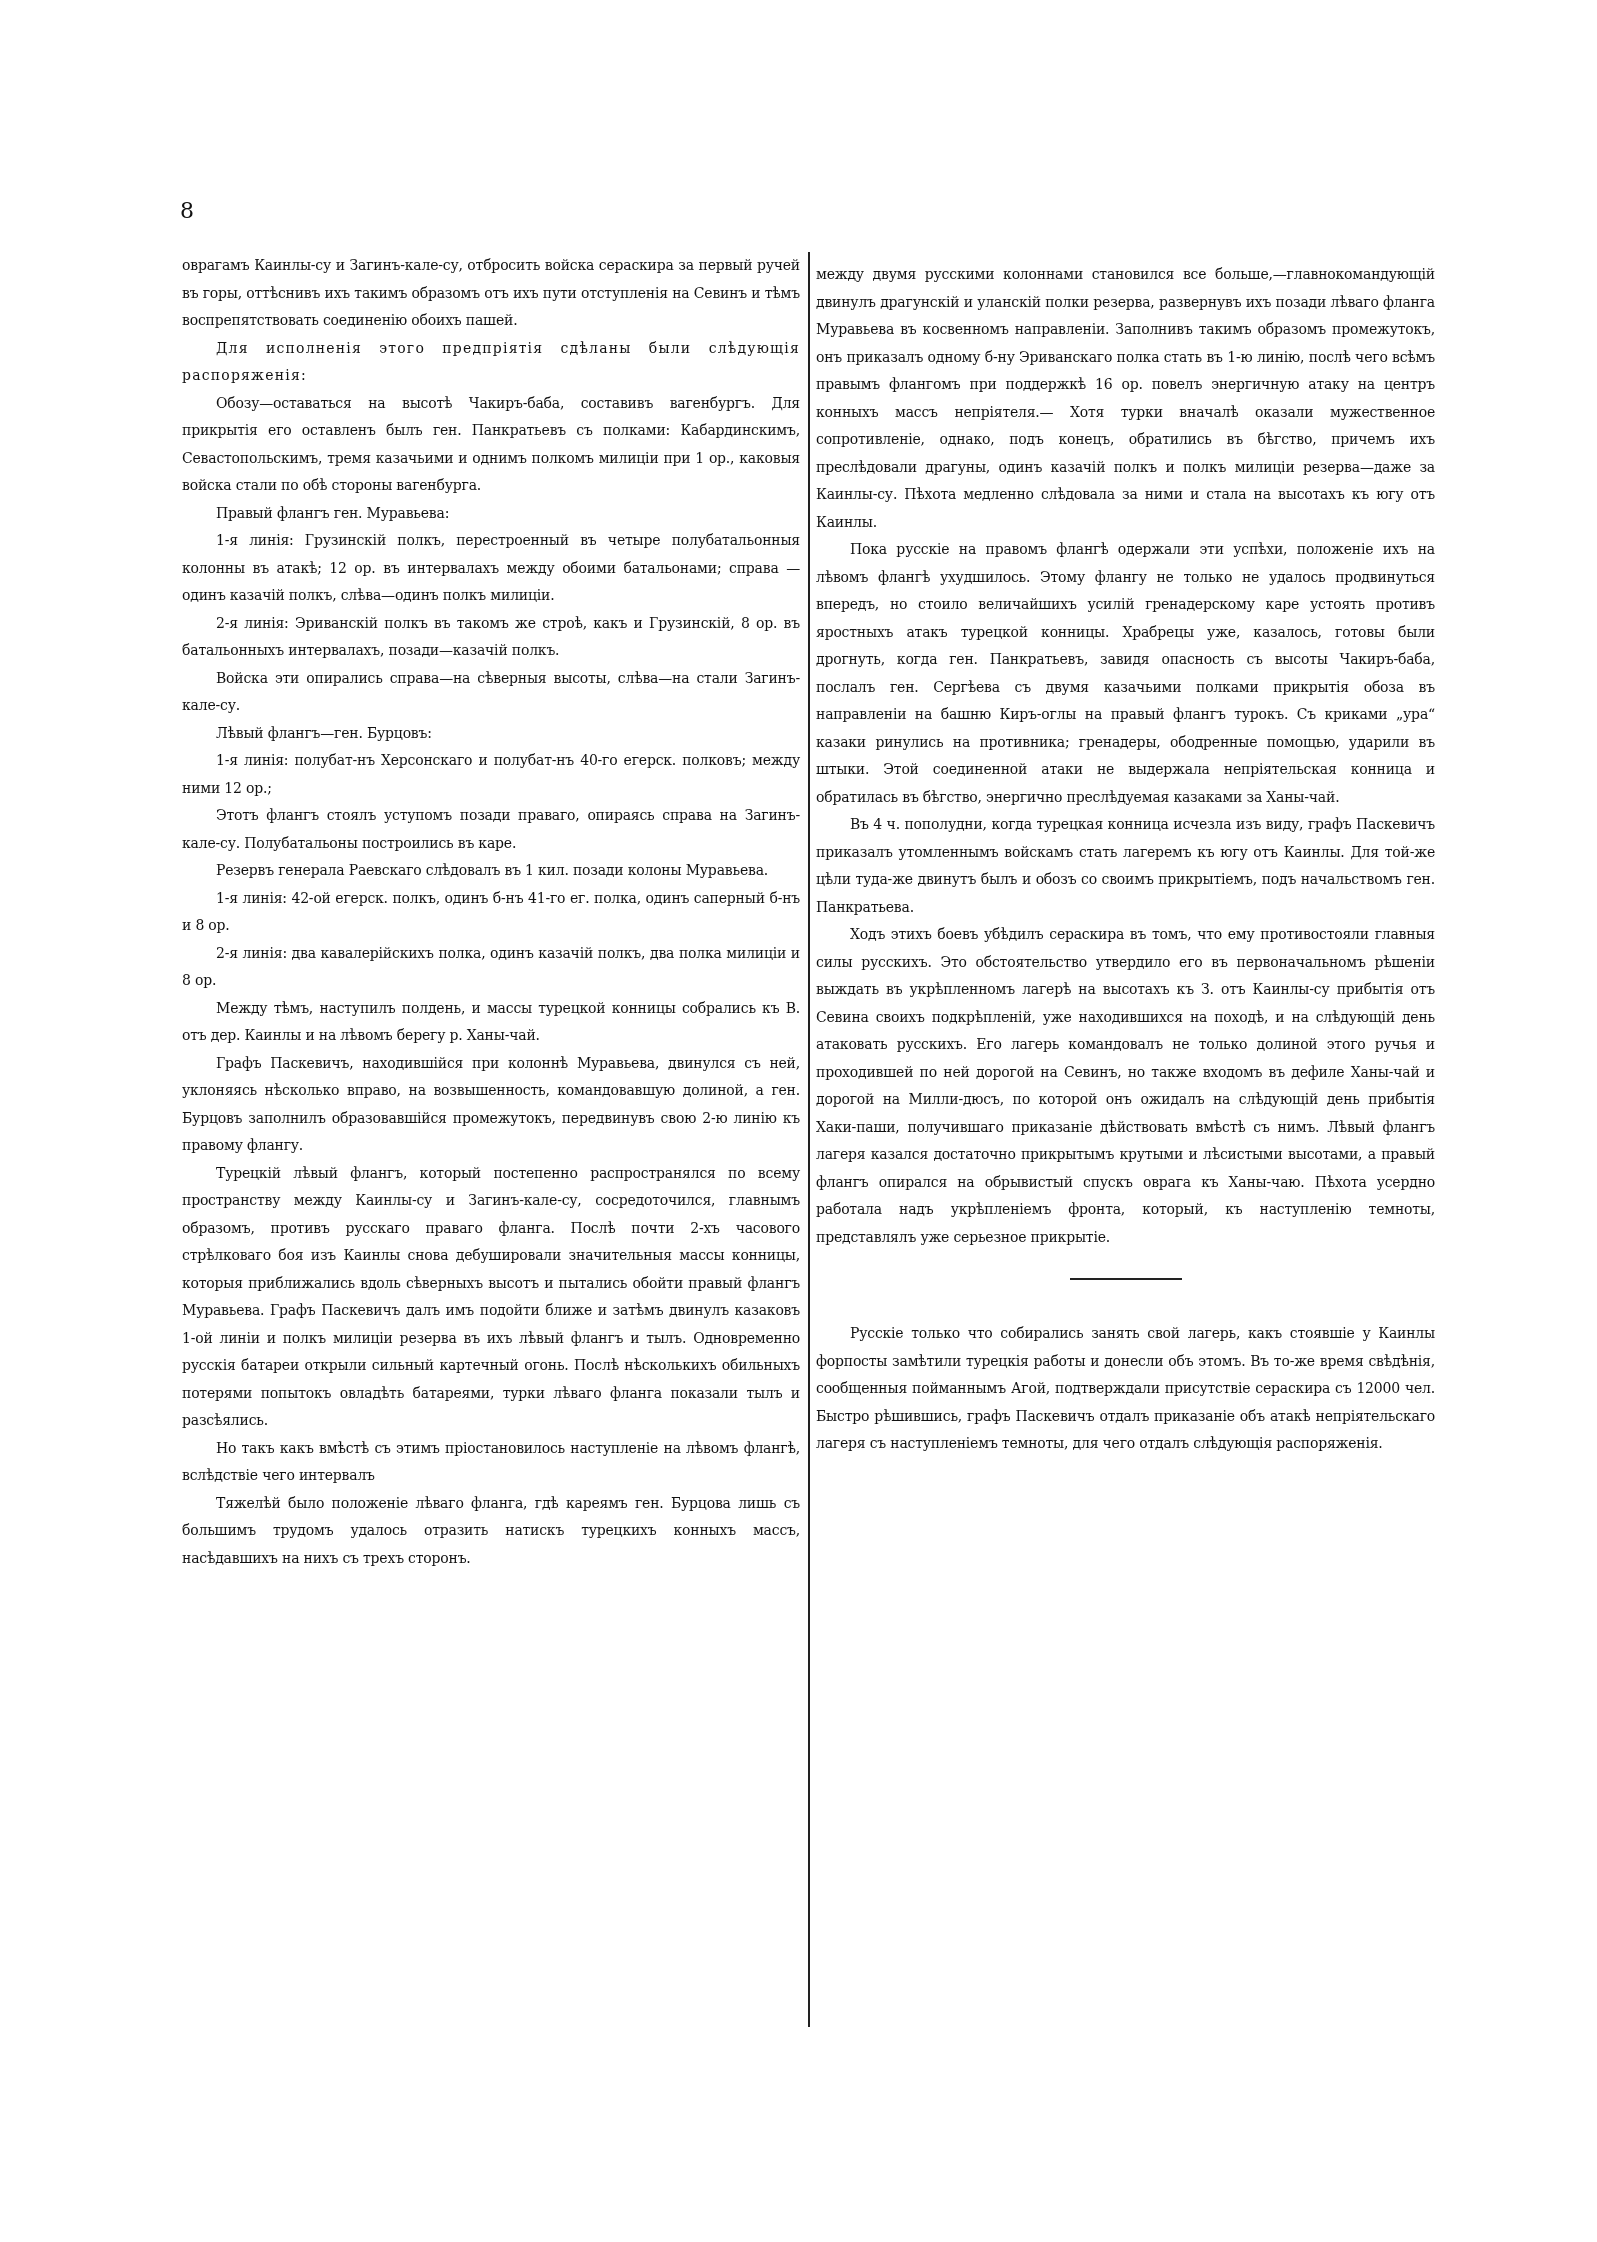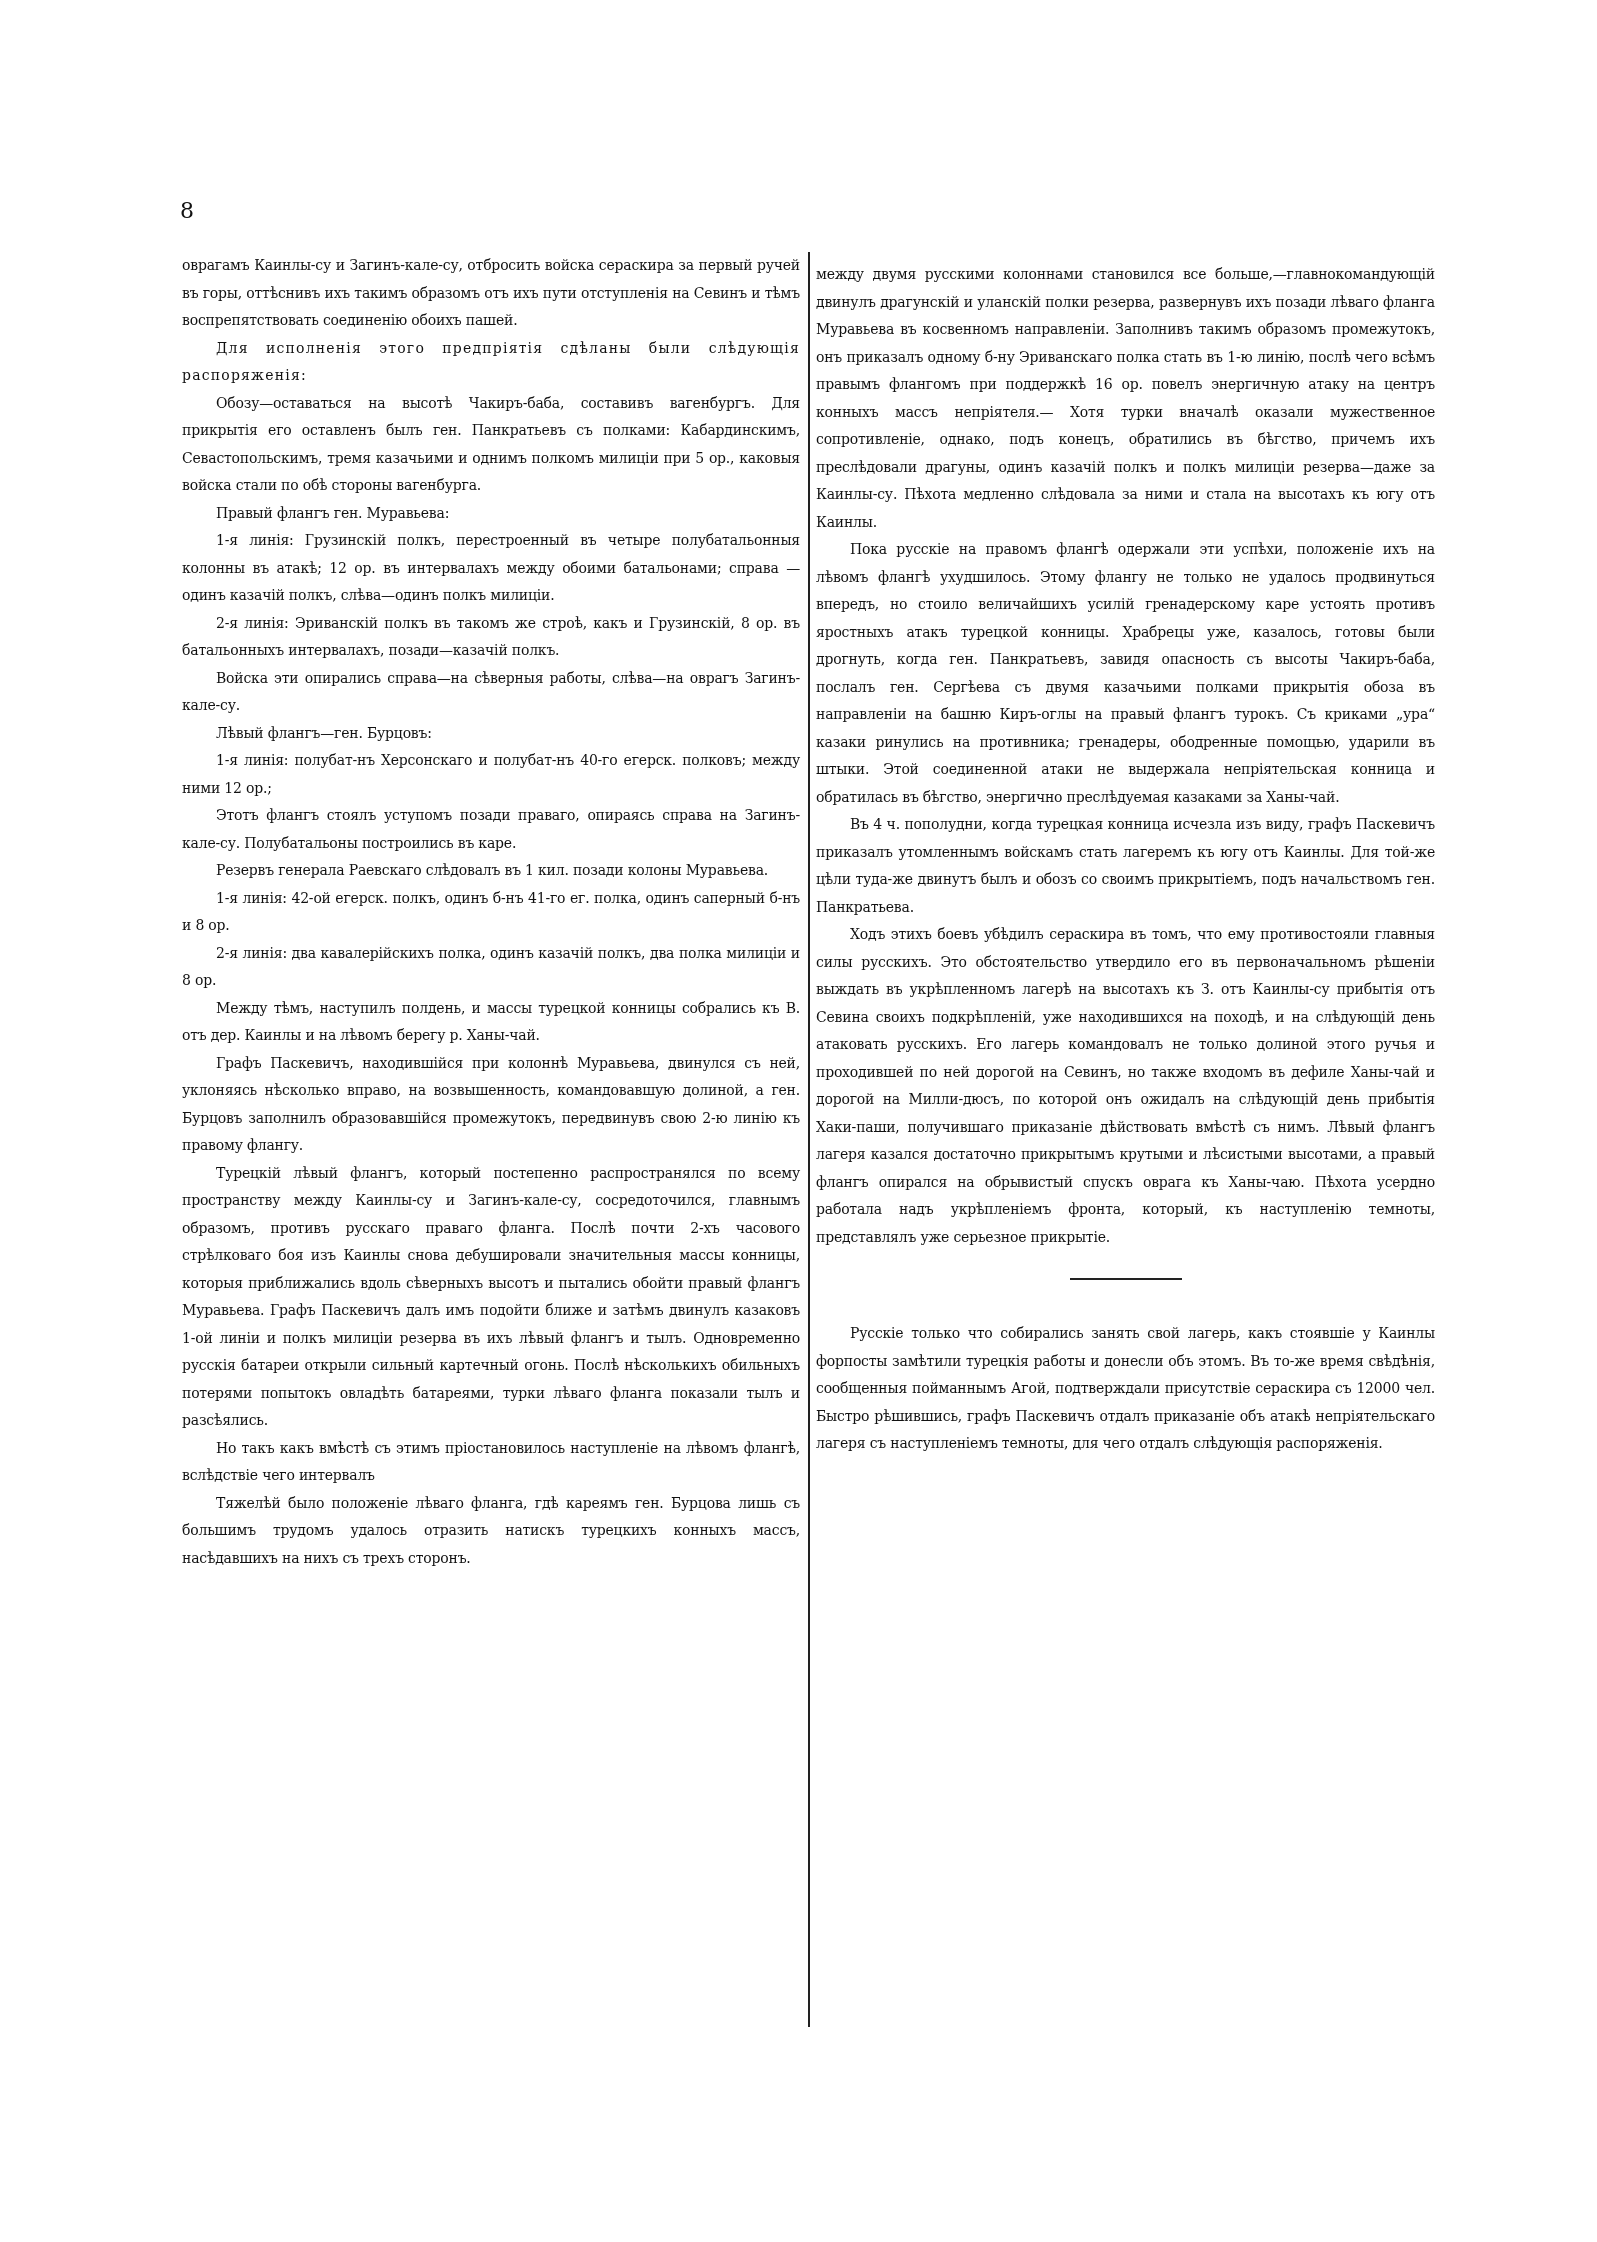--- a/index.html
+++ b/index.html
@@ -33,25 +33,25 @@
     }
   </style>
 </head>
 <body>
 
 <div class="page-number">8</div>
 
 <div class="column col-left">
   <p class="para noindent">оврагамъ Каинлы-су и Загинъ-кале-су, отбросить войска сераскира за первый ручей въ горы, оттѣснивъ ихъ такимъ образомъ отъ ихъ пути отступленія на Севинъ и тѣмъ воспрепятствовать соединенію обоихъ пашей.</p>
   <p class="para spaced">Для исполненія этого предпріятія сдѣланы были слѣдующія распоряженія:</p>
-  <p class="para">Обозу—оставаться на высотѣ Чакиръ-баба, составивъ вагенбургъ. Для прикрытія его оставленъ былъ ген. Панкратьевъ съ полками: Кабардинскимъ, Севастопольскимъ, тремя казачьими и однимъ полкомъ милиціи при 5 ор., каковыя войска стали по обѣ стороны вагенбурга.</p>
+  <p class="para">Обозу—оставаться на высотѣ Чакиръ-баба, составивъ вагенбургъ. Для прикрытія его оставленъ былъ ген. Панкратьевъ съ полками: Кабардинскимъ, Севастопольскимъ, тремя казачьими и однимъ полкомъ милиціи при 1 ор., каковыя войска стали по обѣ стороны вагенбурга.</p>
   <p class="para">Правый флангъ ген. Муравьева:</p>
   <p class="para">1-я линія: Грузинскій полкъ, перестроенный въ четыре полубатальонныя колонны въ атакѣ; 12 ор. въ интервалахъ между обоими батальонами; справа — одинъ казачій полкъ, слѣва—одинъ полкъ милиціи.</p>
   <p class="para">2-я линія: Эриванскій полкъ въ такомъ же строѣ, какъ и Грузинскій, 8 ор. въ батальонныхъ интервалахъ, позади—казачій полкъ.</p>
-  <p class="para">Войска эти опирались справа—на сѣверныя работы, слѣва—на оврагъ Загинъ-кале-су.</p>
+  <p class="para">Войска эти опирались справа—на сѣверныя высоты, слѣва—на стали Загинъ-кале-су.</p>
   <p class="para">Лѣвый флангъ—ген. Бурцовъ:</p>
   <p class="para">1-я линія: полубат-нъ Херсонскаго и полубат-нъ 40-го егерск. полковъ; между ними 12 ор.;</p>
   <p class="para">Этотъ флангъ стоялъ уступомъ позади праваго, опираясь справа на Загинъ-кале-су. Полубатальоны построились въ каре.</p>
   <p class="para">Резервъ генерала Раевскаго слѣдовалъ въ 1 кил. позади колоны Муравьева.</p>
   <p class="para">1-я линія: 42-ой егерск. полкъ, одинъ б-нъ 41-го ег. полка, одинъ саперный б-нъ и 8 ор.</p>
   <p class="para">2-я линія: два кавалерійскихъ полка, одинъ казачій полкъ, два полка милиціи и 8 ор.</p>
   <p class="para">Между тѣмъ, наступилъ полдень, и массы турецкой конницы собрались къ В. отъ дер. Каинлы и на лѣвомъ берегу р. Ханы-чай.</p>
   <p class="para">Графъ Паскевичъ, находившійся при колоннѣ Муравьева, двинулся съ ней, уклоняясь нѣсколько вправо, на возвышенность, командовавшую долиной, а ген. Бурцовъ заполнилъ образовавшійся промежутокъ, передвинувъ свою 2-ю линію къ правому флангу.</p>
   <p class="para">Турецкій лѣвый флангъ, который постепенно распространялся по всему пространству между Каинлы-су и Загинъ-кале-су, сосредоточился, главнымъ образомъ, противъ русскаго праваго фланга. Послѣ почти 2-хъ часового стрѣлковаго боя изъ Каинлы снова дебушировали значительныя массы конницы, которыя приближались вдоль сѣверныхъ высотъ и пытались обойти правый флангъ Муравьева. Графъ Паскевичъ далъ имъ подойти ближе и затѣмъ двинулъ казаковъ 1-ой линіи и полкъ милиціи резерва въ ихъ лѣвый флангъ и тылъ. Одновременно русскія батареи открыли сильный картечный огонь. Послѣ нѣсколькихъ обильныхъ потерями попытокъ овладѣть батареями, турки лѣваго фланга показали тылъ и разсѣялись.</p>
   <p class="para">Но такъ какъ вмѣстѣ съ этимъ пріостановилось наступленіе на лѣвомъ флангѣ, вслѣдствіе чего интервалъ</p>

